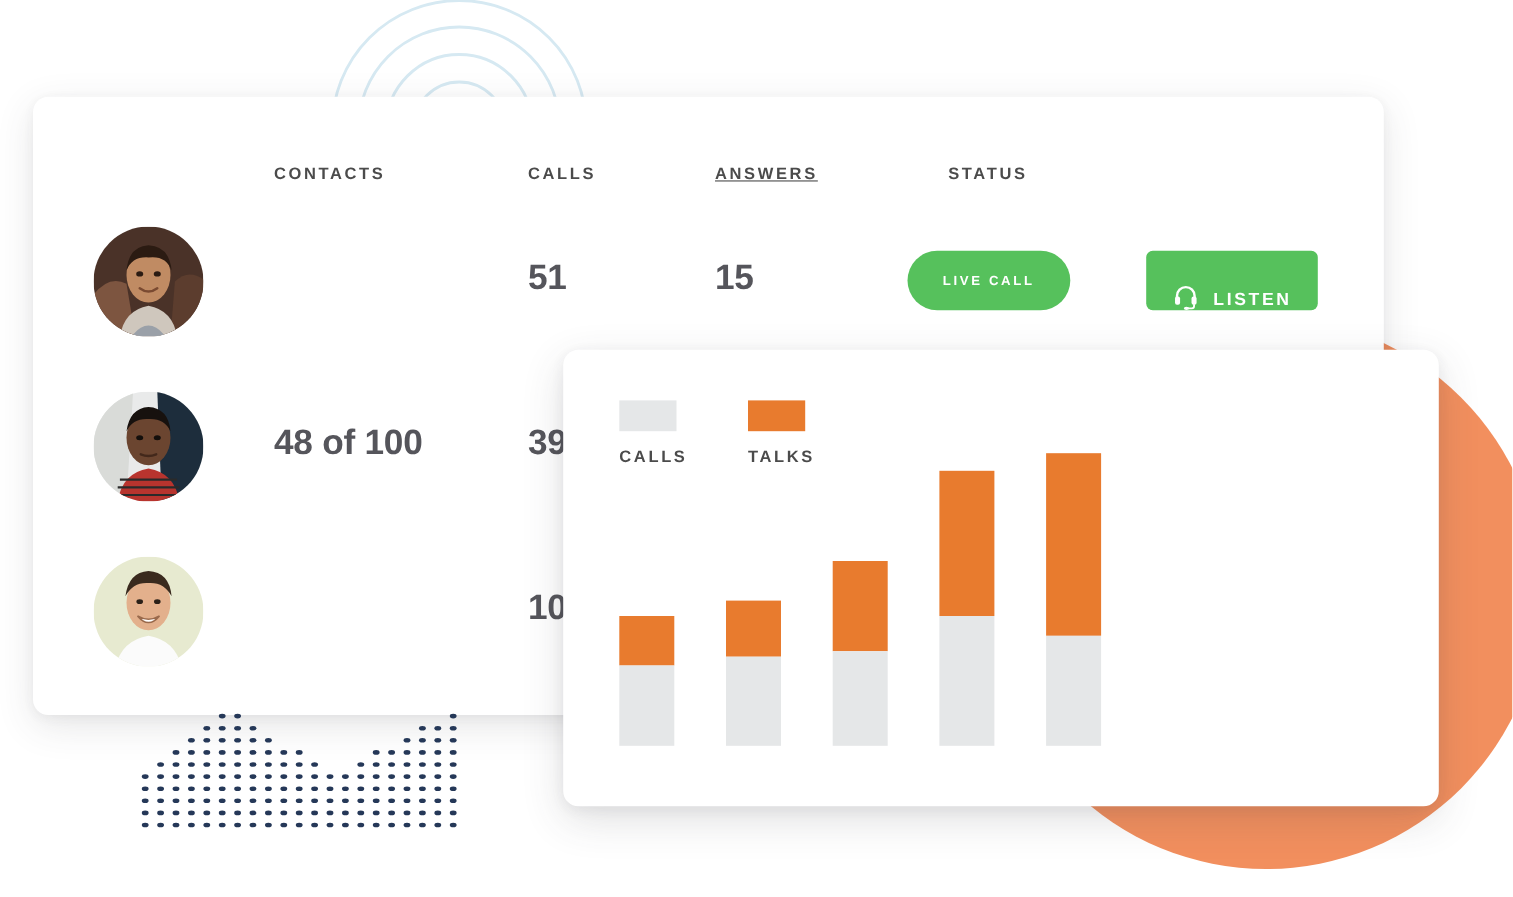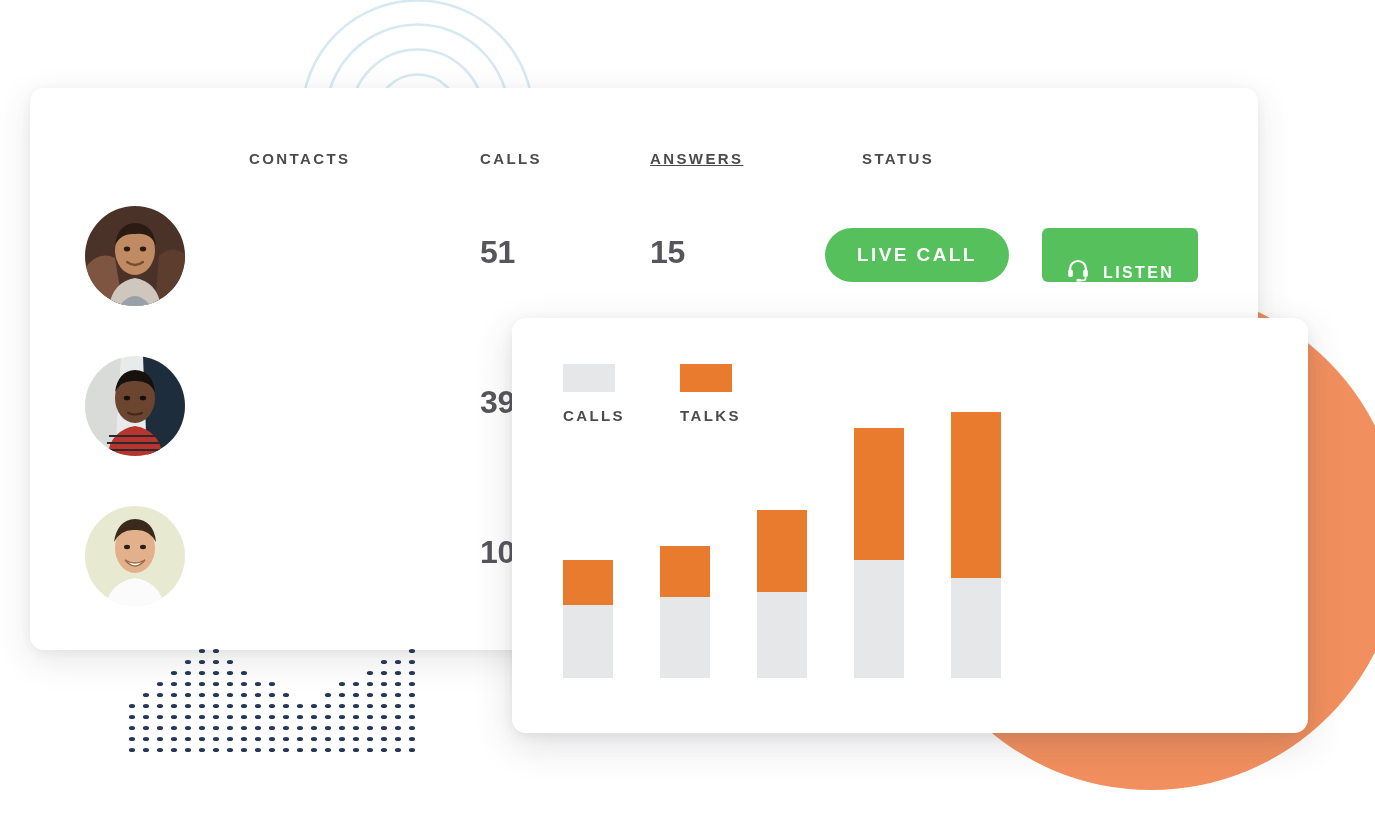--- a/index.html
+++ b/index.html
@@ -153,21 +153,21 @@
     position: absolute;
     left: 795px;
     top: 22px;
     height: 54px;
     padding: 0 32px;
     border: none;
     border-radius: 27px;
     background: #56c15c;
     color: #ffffff;
     font-family: "Liberation Sans", sans-serif;
-    font-size: 19px;
+    font-size: 12px;
     font-weight: 700;
     letter-spacing: 2.4px;
     cursor: pointer;
     display: flex;
     align-items: center;
     justify-content: center;
   }
 
   .btn-listen {
     position: absolute;
@@ -332,20 +332,21 @@
               <path d="M22 87 H78"></path>
               <path d="M21 94 H79"></path>
           </g>
           <ellipse cx="50" cy="42" rx="20" ry="25" fill="#6b4530"></ellipse>
           <path d="M30 36 Q33 15 50 14 Q68 15 70 36 Q64 24 50 25 Q36 24 30 36 Z" fill="#17110e"></path>
           <ellipse cx="42" cy="42" rx="3.2" ry="2.3" fill="#140f0c"></ellipse>
           <ellipse cx="58" cy="42" rx="3.2" ry="2.3" fill="#140f0c"></ellipse>
           <path d="M43 57 Q50 60 57 57" stroke="#43281b" stroke-width="2.2" fill="none" stroke-linecap="round"></path>
         </svg>
       </div>
+      <div class="cell cell-contacts">48 of 100</div>
       <div class="cell cell-calls">39</div>
     </div>
 
     <div class="contact-row row-2">
       <div class="avatar">
         <svg viewBox="0 0 100 100" preserveAspectRatio="xMidYMid slice">
           <rect width="100" height="100" fill="#e7ead0"></rect>
           <path d="M20 100 Q26 76 50 72 Q74 76 80 100 Z" fill="#fbfbfb"></path>
           <ellipse cx="50" cy="42" rx="20" ry="25" fill="#e3b08c"></ellipse>
           <path d="M29 36 Q32 14 50 13 Q69 14 71 36 Q64 23 50 24 Q36 23 29 36 Z" fill="#3a2a1e"></path>

